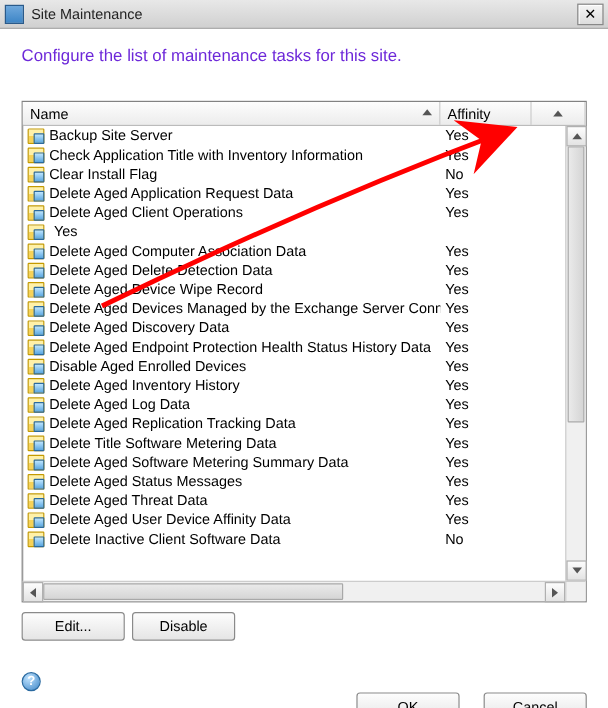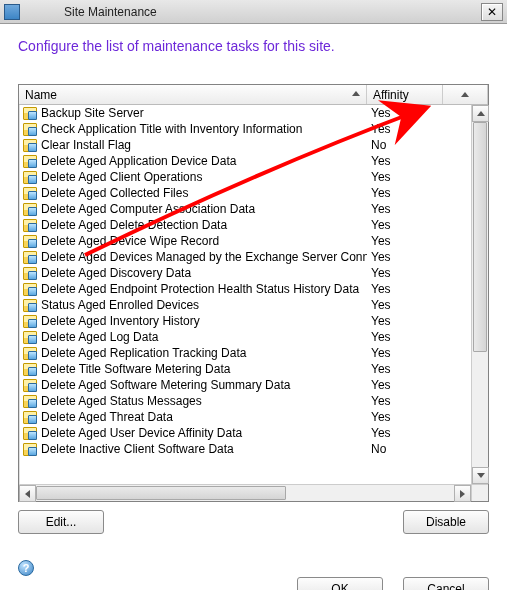--- a/index.html
+++ b/index.html
@@ -20,21 +20,21 @@
     display: flex;
     align-items: center;
     padding: 0 4px;
   }
   .title-icon {
     width: 16px; height: 16px;
     background: linear-gradient(to bottom,#6fa8dc,#3d85c6);
     border: 1px solid #2a5a8a;
     margin-right: 6px;
   }
-  .title-text { flex: 1; color: #222; margin-left: 38px; }
+  .title-text { flex: 1; color: #222; }
   .close-btn {
     width: 22px; height: 18px;
     border: 1px solid #888;
     background: linear-gradient(to bottom,#f5f5f5,#ddd);
     display: flex; align-items: center; justify-content: center;
     font-family: sans-serif;
     font-size: 12px;
     cursor: pointer;
     box-shadow: 1px 1px 0 #fff inset;
   }
@@ -146,21 +146,21 @@
   .scroll-corner {
     position:absolute; right:0; bottom:0; width:17px; height:17px;
     background:#f0f0f0; border-top:1px solid #ccc; border-left:1px solid #ccc;
   }
   .arrow { width:0;height:0; }
   .arrow-up { border-left:4px solid transparent;border-right:4px solid transparent;border-bottom:5px solid #555; }
   .arrow-down { border-left:4px solid transparent;border-right:4px solid transparent;border-top:5px solid #555; }
   .arrow-left { border-top:4px solid transparent;border-bottom:4px solid transparent;border-right:5px solid #555; }
   .arrow-right { border-top:4px solid transparent;border-bottom:4px solid transparent;border-left:5px solid #555; }
   .btn-row {
-    display:flex; justify-content:space-between; gap:20px; margin-top:8px;
+    display:flex; justify-content:flex-start; gap:6px; margin-top:8px;
   }
   .btn {
     width: 86px; height: 24px;
     border: 1px solid #8a8a8a;
     background: linear-gradient(to bottom,#fdfdfd,#e5e5e5);
     border-radius: 3px;
     font-size: 12px;
     cursor: pointer;
     display:flex;align-items:center;justify-content:center;
   }
@@ -223,31 +223,30 @@
           <div class="txt">Check Application Title with Inventory Information</div>
           <div class="en">Yes</div>
         </div>
         <div class="row">
           <div class="icon folder-icon"></div>
           <div class="txt">Clear Install Flag</div>
           <div class="en">No</div>
         </div>
         <div class="row">
           <div class="icon folder-icon"></div>
-          <div class="txt">Delete Aged Application Device Data</div>
+          <div class="txt">Delete Aged Application Request Data</div>
           <div class="en">Yes</div>
         </div>
         <div class="row">
           <div class="icon folder-icon"></div>
           <div class="txt">Delete Aged Client Operations</div>
           <div class="en">Yes</div>
         </div>
         <div class="row">
           <div class="icon folder-icon"></div>
-          <div class="txt">Delete Aged Collected Files</div>
           <div class="en">Yes</div>
         </div>
         <div class="row">
           <div class="icon folder-icon"></div>
           <div class="txt">Delete Aged Computer Association Data</div>
           <div class="en">Yes</div>
         </div>
         <div class="row">
           <div class="icon folder-icon"></div>
           <div class="txt">Delete Aged Delete Detection Data</div>
@@ -268,21 +267,21 @@
           <div class="txt">Delete Aged Discovery Data</div>
           <div class="en">Yes</div>
         </div>
         <div class="row">
           <div class="icon folder-icon"></div>
           <div class="txt">Delete Aged Endpoint Protection Health Status History Data</div>
           <div class="en">Yes</div>
         </div>
         <div class="row">
           <div class="icon folder-icon"></div>
-          <div class="txt">Status Aged Enrolled Devices</div>
+          <div class="txt">Disable Aged Enrolled Devices</div>
           <div class="en">Yes</div>
         </div>
         <div class="row">
           <div class="icon folder-icon"></div>
           <div class="txt">Delete Aged Inventory History</div>
           <div class="en">Yes</div>
         </div>
         <div class="row">
           <div class="icon folder-icon"></div>
           <div class="txt">Delete Aged Log Data</div>

